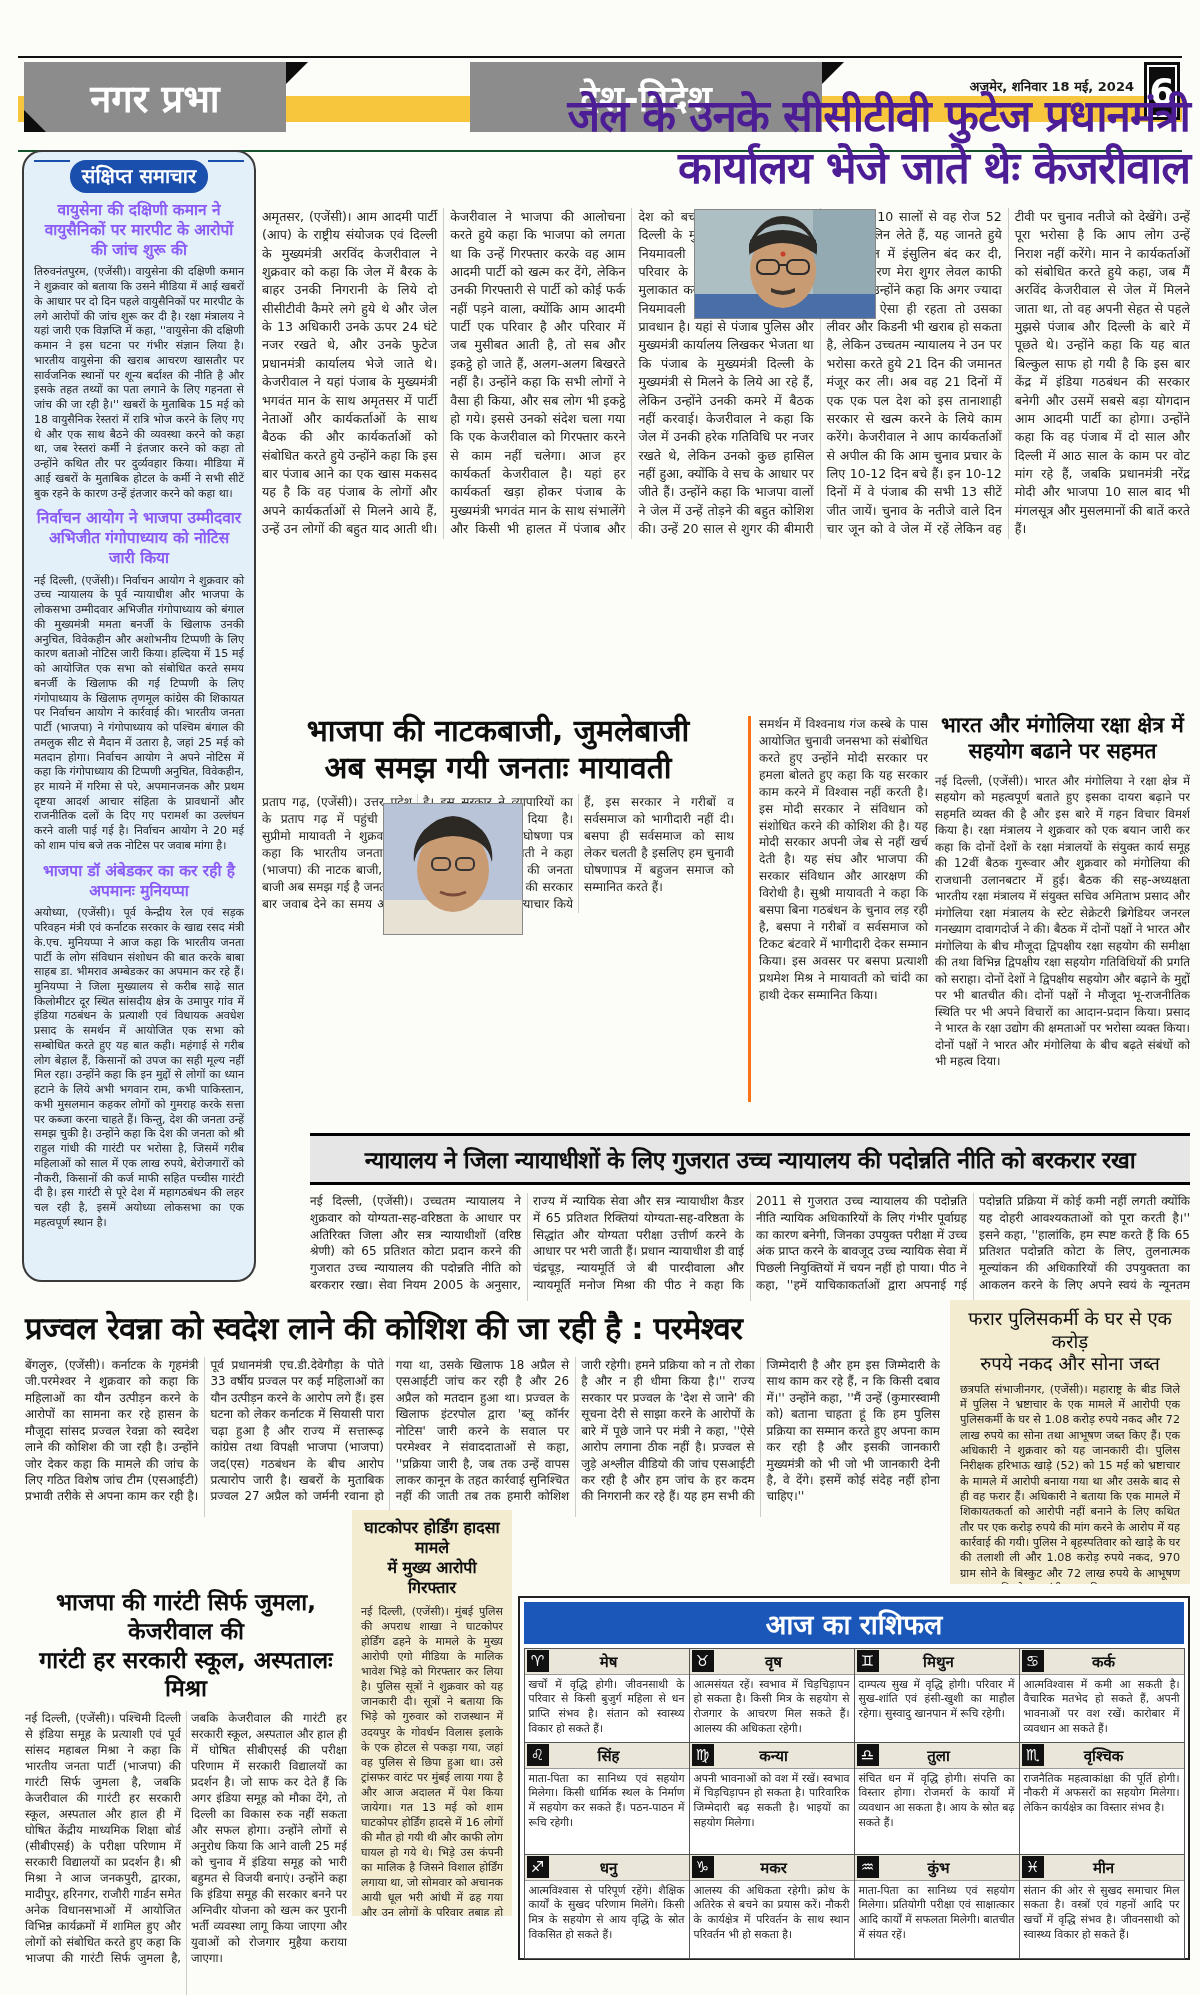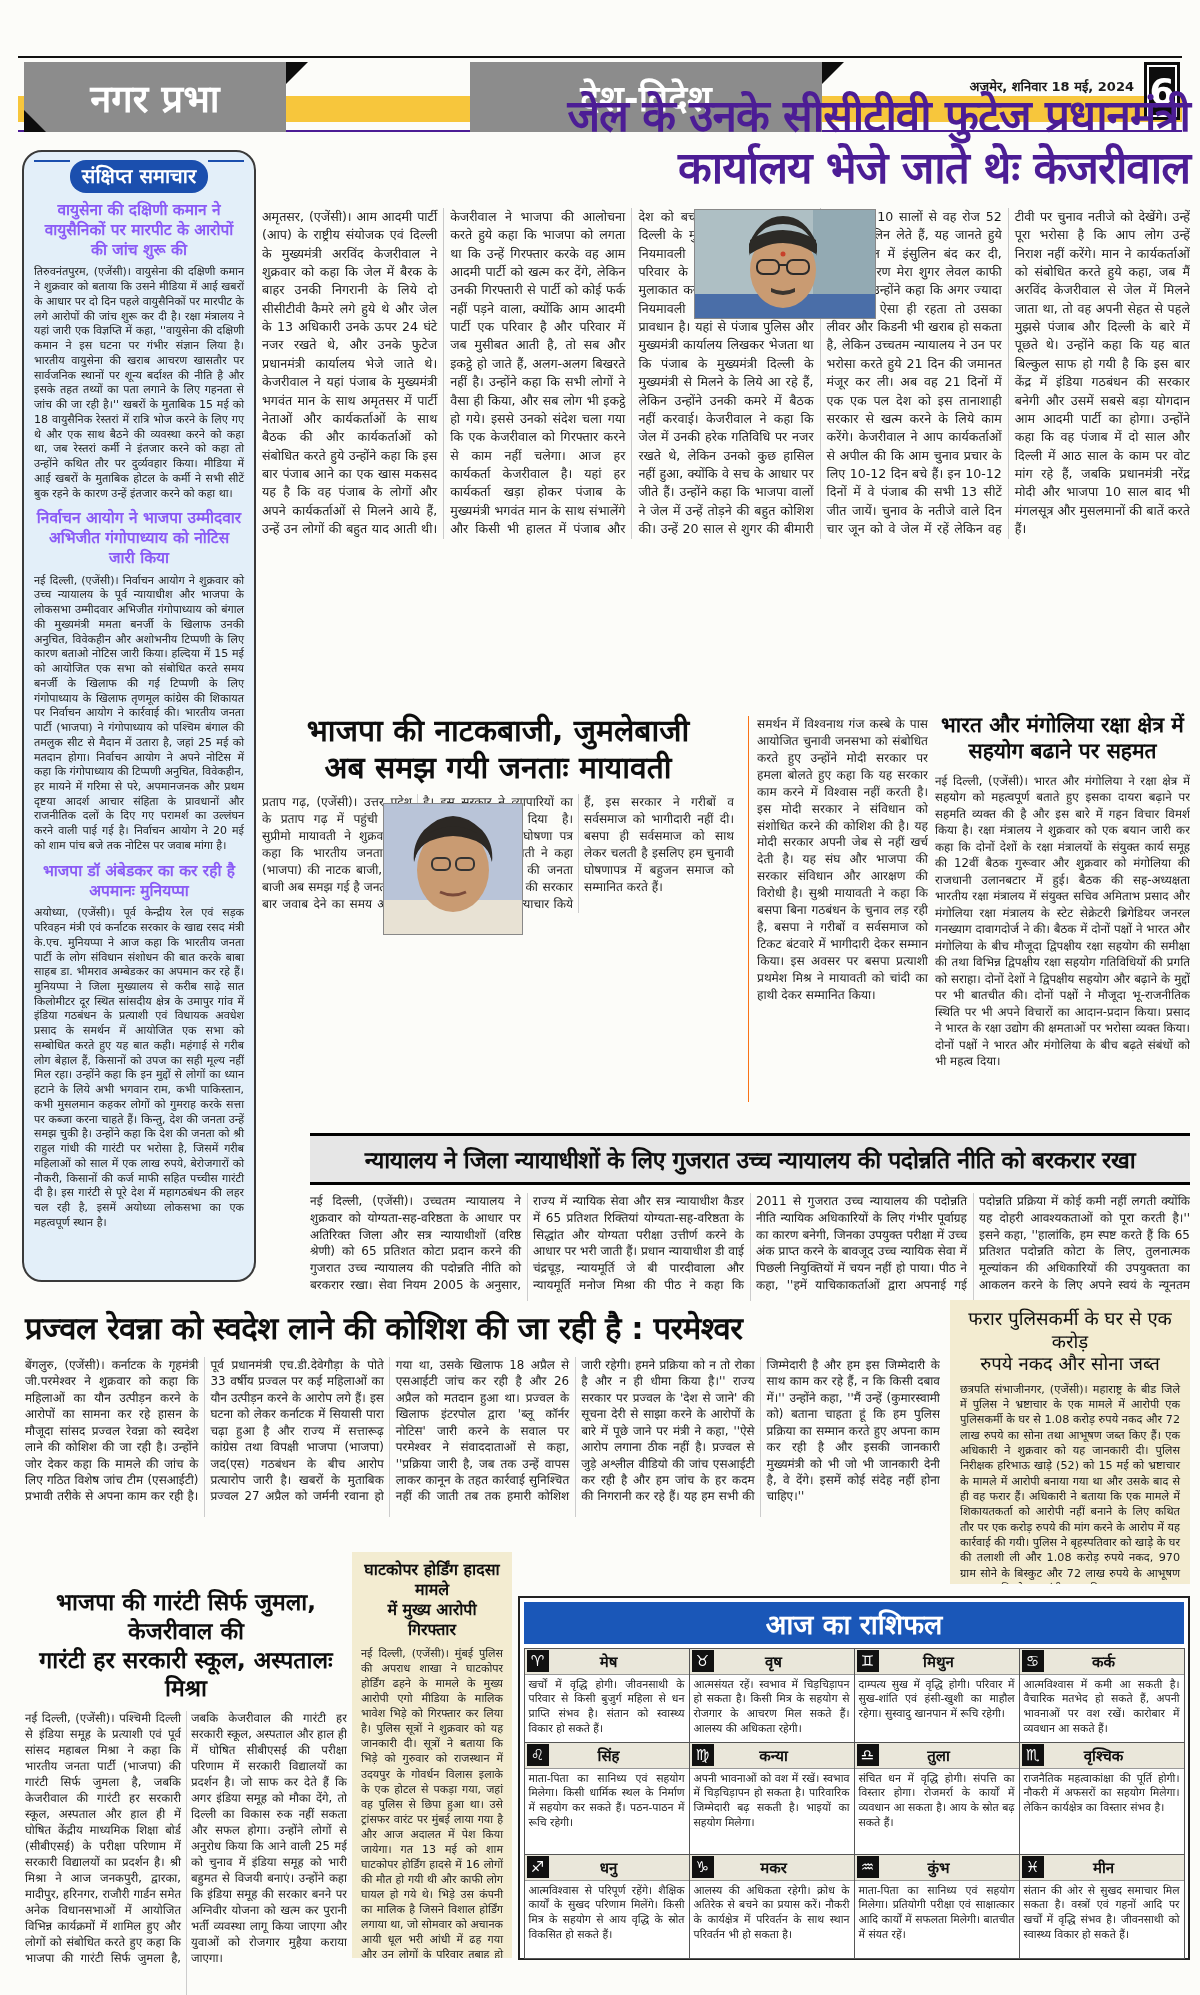--- a/index.html
+++ b/index.html
@@ -1,20 +1,20 @@
 <!DOCTYPE html>
 <html lang="hi"><head>
 <meta charset="utf-8">
 <style>
   * { margin:0; padding:0; box-sizing:border-box; }
   body { background:#d8d8d8; font-family:"DejaVu Sans", sans-serif; }
   .page { position:relative; width:1200px; height:1995px; margin:0 auto; background:#fcfcf9; color:#1b1b1b; overflow:hidden; }
 
   
-  .header { position:absolute; left:18px; right:18px; top:56px; height:76px; border-top:2px solid #111; border-bottom:2px solid #4c1d95; }
+  .header { position:absolute; left:18px; right:18px; top:56px; height:96px; border-top:2px solid #111; border-bottom:2px solid #14532d; }
   .ystripe { position:absolute; left:0; right:0; top:38px; height:26px; background:#f7c63c; }
   .mastbox { position:absolute; top:4px; height:70px; background:#8c8c8c; color:#fff; display:flex; align-items:center; justify-content:center; font-weight:bold; }
   .mast-left { left:6px; width:262px; font-size:38px; }
   .mast-center { left:452px; width:352px; font-size:36px; }
   .tri-a { position:absolute; left:268px; top:4px; width:0; height:0; border-top:22px solid #0d0d0d; border-right:22px solid transparent; }
   .tri-b { position:absolute; left:804px; top:4px; width:0; height:0; border-top:22px solid #0d0d0d; border-right:22px solid transparent; }
   .tri-c { position:absolute; left:6px; top:52px; width:0; height:0; border-bottom:22px solid #0d0d0d; border-right:22px solid transparent; }
   .dateline { position:absolute; right:48px; top:19px; font-size:13px; font-weight:bold; }
   .pageno { position:absolute; right:2px; top:4px; width:36px; height:58px; background:#0d0d0d; color:#fff; font-size:36px; font-weight:bold; display:flex; align-items:center; justify-content:center; box-shadow: inset 0 0 0 3px #0d0d0d, inset 0 0 0 5px #fff; }
 
@@ -30,42 +30,42 @@
   .lead { position:absolute; left:262px; top:90px; width:928px; }
   .lead h1 { font-size:44px; line-height:1.18; font-weight:bold; text-align:right; letter-spacing:-1px; color:#4c1d95; }
   .lead-body { position:relative; margin-top:14px; height:425px; column-count:5; column-gap:13px; column-rule:1px solid #c8c8c8; font-size:12.6px; line-height:1.46; text-align:justify; overflow:hidden; }
   .photo-kej { position:absolute; left:433px; top:2px; width:180px; height:108px; outline:1px solid #888; }
 
   
   .maya { position:absolute; left:262px; top:712px; width:666px; height:396px; }
   .maya-headline { width:472px; font-size:30px; line-height:1.24; font-weight:bold; text-align:center; color:#0e0e0e; }
   .maya-body { position:relative; width:472px; margin-top:8px; height:262px; column-count:3; column-gap:11px; column-rule:1px solid #ccc; font-size:12.1px; line-height:1.4; text-align:justify; overflow:hidden; }
   .photo-maya { position:absolute; left:122px; top:10px; width:138px; height:130px; outline:1px solid #888; }
-  .maya-col4 { position:absolute; right:0; top:4px; width:180px; height:386px; padding-left:8px; border-left:1px solid #f97316; font-size:12.1px; line-height:1.4; text-align:justify; overflow:hidden; }
+  .maya-col4 { position:absolute; right:0; top:4px; width:180px; height:386px; padding-left:8px; border-left:3px solid #f97316; font-size:12.1px; line-height:1.4; text-align:justify; overflow:hidden; }
 
   
   .mongolia { position:absolute; left:935px; top:712px; width:255px; height:396px; }
   .mongolia h2 { font-size:21px; line-height:1.25; font-weight:bold; text-align:center; margin-bottom:8px; color:#0e0e0e; }
   .mongolia p { font-size:11.8px; line-height:1.4; text-align:justify; height:320px; overflow:hidden; }
 
   
   .court { position:absolute; left:310px; top:1133px; width:880px; }
   .court-band { border-top:3px solid #000; border-bottom:3px solid #000; background:#e6e6e6; padding:7px 4px; font-size:23px; font-weight:bold; text-align:center; letter-spacing:-0.5px; color:#0e0e0e; }
   .court-body { margin-top:8px; height:108px; column-count:4; column-gap:12px; column-rule:1px solid #ccc; font-size:12px; line-height:1.4; text-align:justify; overflow:hidden; }
 
   
   .prajwal { position:absolute; left:25px; top:1306px; width:915px; }
   .prajwal h2 { font-size:31px; font-weight:bold; letter-spacing:-0.5px; color:#0e0e0e; }
   .prajwal-body { margin-top:9px; height:160px; column-count:5; column-gap:12px; column-rule:1px solid #ccc; font-size:11.9px; line-height:1.38; text-align:justify; overflow:hidden; }
 
   
   .farar { position:absolute; left:950px; top:1300px; width:240px; height:284px; background:#f3ecd1; padding:8px 10px; overflow:hidden; }
   .farar h3 { font-size:18.5px; line-height:1.22; font-weight:normal; text-align:center; margin-bottom:6px; color:#0e0e0e; }
   .farar p { font-size:11.2px; line-height:1.37; text-align:justify; }
-  .ghat { position:absolute; left:352px; top:1552px; width:160px; height:406px; background:#f3ecd1; padding:8px 9px; overflow:hidden; }
+  .ghat { position:absolute; left:352px; top:1510px; width:160px; height:406px; background:#f3ecd1; padding:8px 9px; overflow:hidden; }
   .ghat h3 { font-size:16px; line-height:1.25; font-weight:bold; text-align:center; margin-bottom:6px; color:#0e0e0e; }
   .ghat p { font-size:11px; line-height:1.37; text-align:justify; }
 
   
   .mishra { position:absolute; left:25px; top:1588px; width:322px; height:374px; }
   .mishra h2 { font-size:23px; line-height:1.25; font-weight:bold; text-align:center; margin-bottom:8px; color:#0e0e0e; }
   .mishra-body { height:300px; column-count:2; column-gap:10px; column-rule:1px solid #ccc; font-size:11.6px; line-height:1.38; text-align:justify; overflow:hidden; }
 
   
   .horo { position:absolute; left:518px; top:1596px; width:672px; height:364px; border:2px solid #222; background:#fff; padding:4px; }

